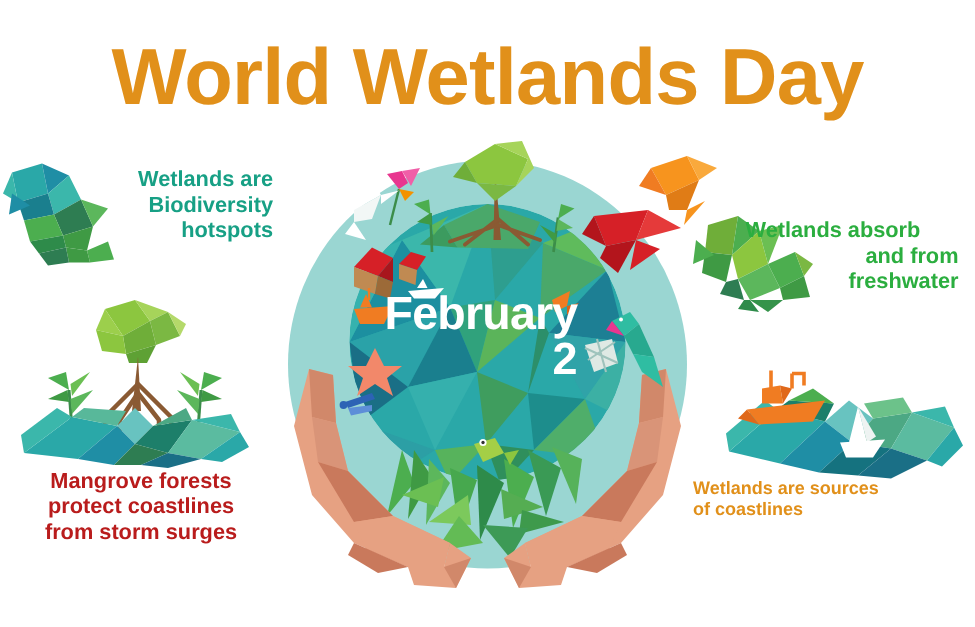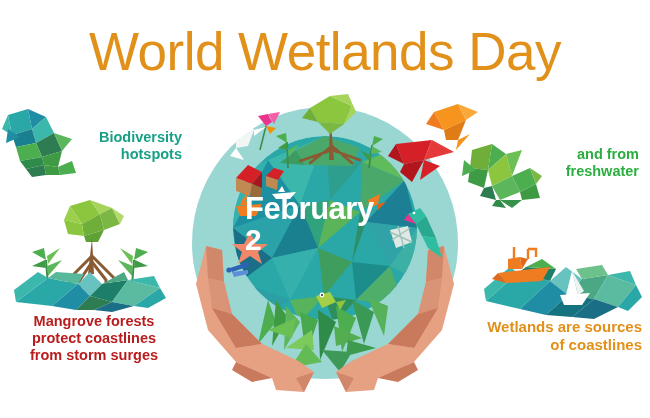--- a/index.html
+++ b/index.html
@@ -20,21 +20,21 @@
 
   
   .title {
     position: absolute;
     left: 0;
     top: 22px;
     width: 650px;
     text-align: center;
     font-size: 53px;
     line-height: 60px;
-    font-weight: normal;
+    font-weight: bold;
     color: #e1901a;
     letter-spacing: -0.5px;
     white-space: nowrap;
   }
 
   
   .cap {
     position: absolute;
     font-weight: bold;
     line-height: 1.18;
@@ -61,33 +61,33 @@
     width: 142px;
     text-align: right;
     font-size: 14.5px;
     color: #2bae3f;
   }
   .cap-freshwater .l1 { display:block; text-align: left; }
   .cap-livelihoods {
     left: 462px;
     top: 318px;
     width: 180px;
-    text-align: right;
-    font-size: 15px;
+    text-align: left;
+    font-size: 12px;
     color: #e1901a;
   }
 
   
   .art { position: absolute; left: 0; top: 0; }
   .date-text {
     position: absolute;
     left: 245px;
     top: 193px;
     width: 140px;
-    text-align: left;
+    text-align: right;
     color: #ffffff;
     font-weight: bold;
     pointer-events: none;
   }
   .date-month { display: block; font-size: 31px; line-height: 32px; letter-spacing: -0.5px; }
   .date-day   { display: block; font-size: 30px; line-height: 30px; }
 </style>
 </head>
 <body>
 
@@ -298,21 +298,21 @@
     <polygon points="40,54 60,48 56,64 42,62" fill="#3f9a44"></polygon>
     <polygon points="18,58 40,54 42,62 24,66" fill="#2e8b4a"></polygon>
     <polygon points="52,30 70,36 60,48" fill="#5cb75c"></polygon>
     <polygon points="56,64 70,58 74,70 58,72" fill="#4cae4f"></polygon>
     <polygon points="42,62 56,64 58,72 44,72" fill="#3f9a44"></polygon>
     <polygon points="24,66 42,62 44,72 30,74" fill="#2e7d52"></polygon>
     <polygon points="6,26 18,34 4,40" fill="#1f8ea5"></polygon>
   </svg>
 
   <div class="cap cap-biodiversity">
-    <br>
+    <span>Wetlands are</span><br>
     <span>Biodiversity</span><br>
     <span>hotspots</span>
   </div>
 
   <svg class="art" width="165" height="115" viewBox="0 0 165 115" style="left:8px; top:198px;" aria-hidden="true">
 
     <polygon points="62,8 82,2 92,16 74,26" fill="#8cc63f"></polygon>
     <polygon points="82,2 104,10 92,16" fill="#a6d45a"></polygon>
     <polygon points="92,16 104,10 112,26 96,32" fill="#7bb843"></polygon>
     <polygon points="74,26 92,16 96,32 76,38" fill="#6fae39"></polygon>
@@ -366,20 +366,21 @@
     <polygon points="50,34 68,26 74,42 58,50" fill="#4cae4f"></polygon>
     <polygon points="58,50 74,42 78,56 60,58" fill="#3f9a44"></polygon>
     <polygon points="34,58 38,58 44,66 30,64" fill="#2e8b4a"></polygon>
     <polygon points="44,12 60,8 50,34" fill="#6bbf53"></polygon>
     <polygon points="2,18 14,28 0,34" fill="#4cae4f"></polygon>
     <polygon points="38,58 60,58 50,66" fill="#35934a"></polygon>
     <polygon points="68,26 80,34 74,42" fill="#7bb843"></polygon>
   </svg>
 
   <div class="cap cap-freshwater">
+    <span class="l1">Wetlands absorb</span>
     <span>and from</span><br>
     <span>freshwater</span>
   </div>
 
   <svg class="art" width="160" height="85" viewBox="0 0 160 85" style="left:484px; top:243px;" aria-hidden="true">
 
     <polygon points="2,58 34,30 66,38 36,66" fill="#2aa8a8"></polygon>
     <polygon points="34,30 66,38 72,26 42,24" fill="#1d7f6a"></polygon>
     <polygon points="66,38 82,24 98,36 84,52" fill="#68c3c0"></polygon>
     <polygon points="36,66 66,38 84,52 62,72" fill="#1f8ea5"></polygon>

